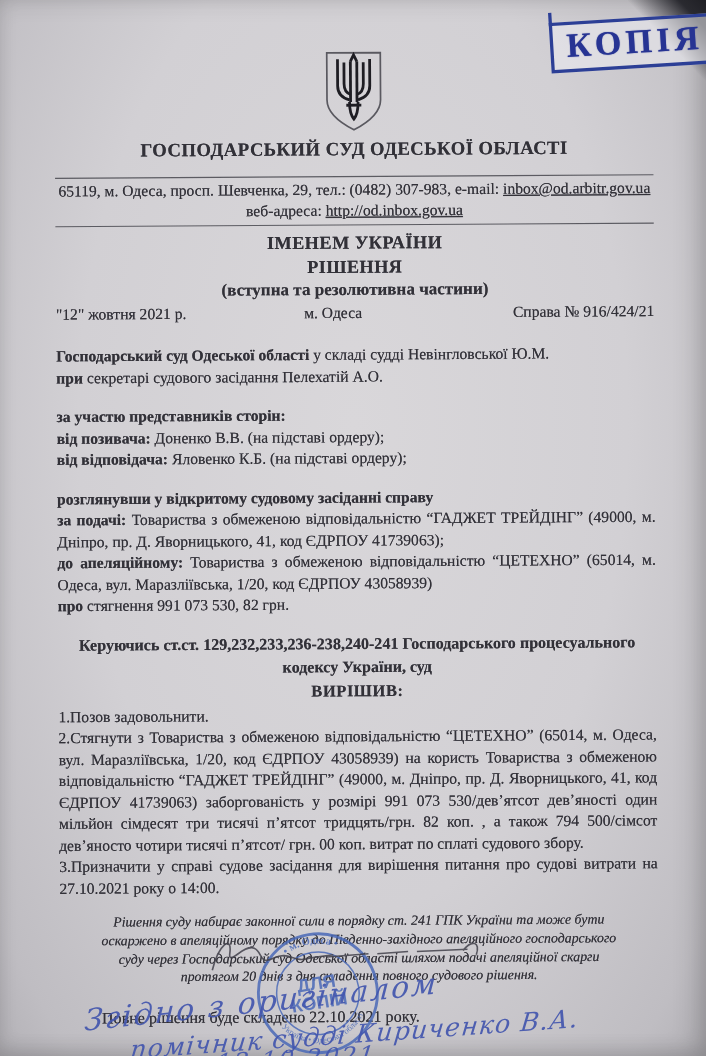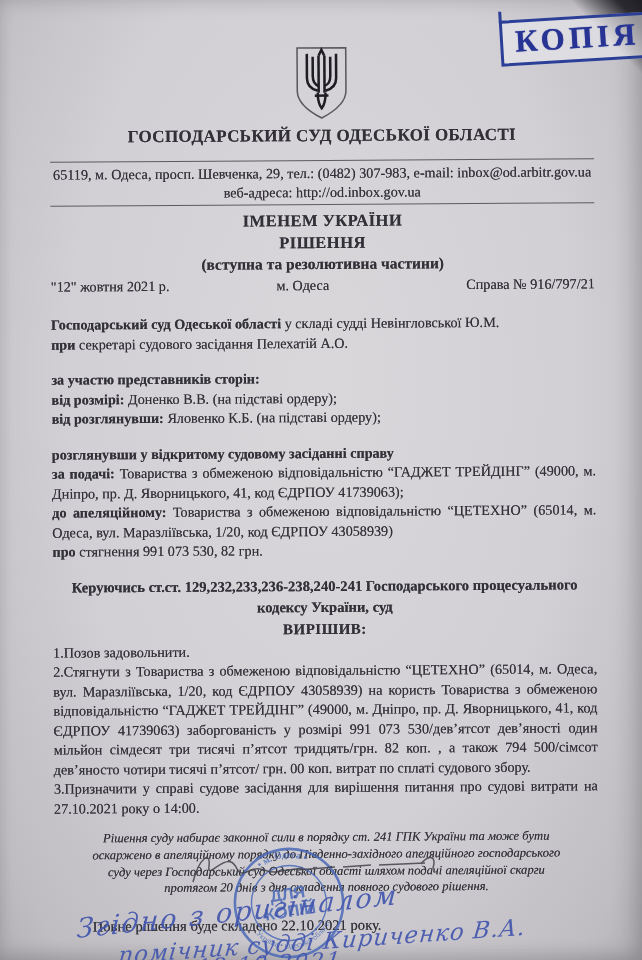--- a/index.html
+++ b/index.html
@@ -42,21 +42,21 @@
   }
 
   .emblem-wrap{height:74px;display:flex;justify-content:center;margin:2px 0 6px;}
 
   .court-name{font-size:17px;font-weight:bold;text-align:center;margin:2px 0 0;letter-spacing:.4px;}
 
   .rule{border:0;border-top:1.6px solid #47464e;margin:14px 0 4px;opacity:.85;}
   .rule.second{margin:3px 0 5px;}
 
   .addr{font-size:14.2px;text-align:center;margin:2px 0;}
-  .u{}
+  .u{text-decoration:underline;}
 
   .h-imenem{font-size:16.5px;font-weight:bold;text-align:center;margin:6px 0 2px;letter-spacing:.5px;}
   .h-rishennia{font-size:16.5px;font-weight:bold;text-align:center;margin:2px 0;letter-spacing:.5px;}
   .h-parts{font-size:15.5px;font-weight:bold;text-align:center;margin:2px 0 4px;}
 
   .case-row{display:flex;justify-content:space-between;align-items:baseline;font-size:14.2px;margin:4px 0 0;}
   .case-row .mid{flex:1;text-align:center;padding-right:30px;}
 
   p.body-line{font-size:14.2px;line-height:19.5px;margin:0;}
   .gap20{margin-top:20px!important;}
@@ -114,29 +114,29 @@
 
     <hr class="rule second">
 
     <div class="h-imenem">ІМЕНЕМ УКРАЇНИ</div>
     <div class="h-rishennia">РІШЕННЯ</div>
     <div class="h-parts">(вступна та резолютивна частини)</div>
 
     <div class="case-row">
       <span>"12" жовтня 2021 р.</span>
       <span class="mid">м. Одеса</span>
-      <span>Справа № 916/797/21</span>
+      <span>Справа № 916/424/21</span>
     </div>
 
     <p class="body-line gap20"><b>Господарський суд Одеської області</b> <span>у складі судді Невінгловської Ю.М.</span></p>
     <p class="body-line"><b>при</b> <span>секретарі судового засідання Пелехатій А.О.</span></p>
 
     <p class="body-line gap16 bold">за участю представників сторін:</p>
-    <p class="body-line"><b>від розмірі:</b> <span>Доненко В.В. (на підставі ордеру);</span></p>
-    <p class="body-line"><b>від розглянувши:</b> <span>Яловенко К.Б. (на підставі ордеру);</span></p>
+    <p class="body-line"><b>від позивача:</b> <span>Доненко В.В. (на підставі ордеру);</span></p>
+    <p class="body-line"><b>від відповідача:</b> <span>Яловенко К.Б. (на підставі ордеру);</span></p>
 
     <p class="body-line gap16 bold">розглянувши у відкритому судовому засіданні справу</p>
     <p class="body-line just"><b>за подачі:</b> <span>Товариства з обмеженою відповідальністю “ГАДЖЕТ ТРЕЙДІНГ” (49000, м. Дніпро, пр. Д. Яворницького, 41, код ЄДРПОУ 41739063);</span></p>
     <p class="body-line just"><b>до апеляційному:</b> <span>Товариства з обмеженою відповідальністю “ЦЕТЕХНО” (65014, м. Одеса, вул. Маразліївська, 1/20, код ЄДРПОУ 43058939)</span></p>
     <p class="body-line"><b>про</b> <span>стягнення 991 073 530, 82 грн.</span></p>
 
     <div class="guided">Керуючись ст.ст. 129,232,233,236-238,240-241 Господарського процесуального кодексу України, суд</div>
     <div class="decided">ВИРІШИВ:</div>
 
     <p class="body-line">1.Позов задовольнити.</p>

